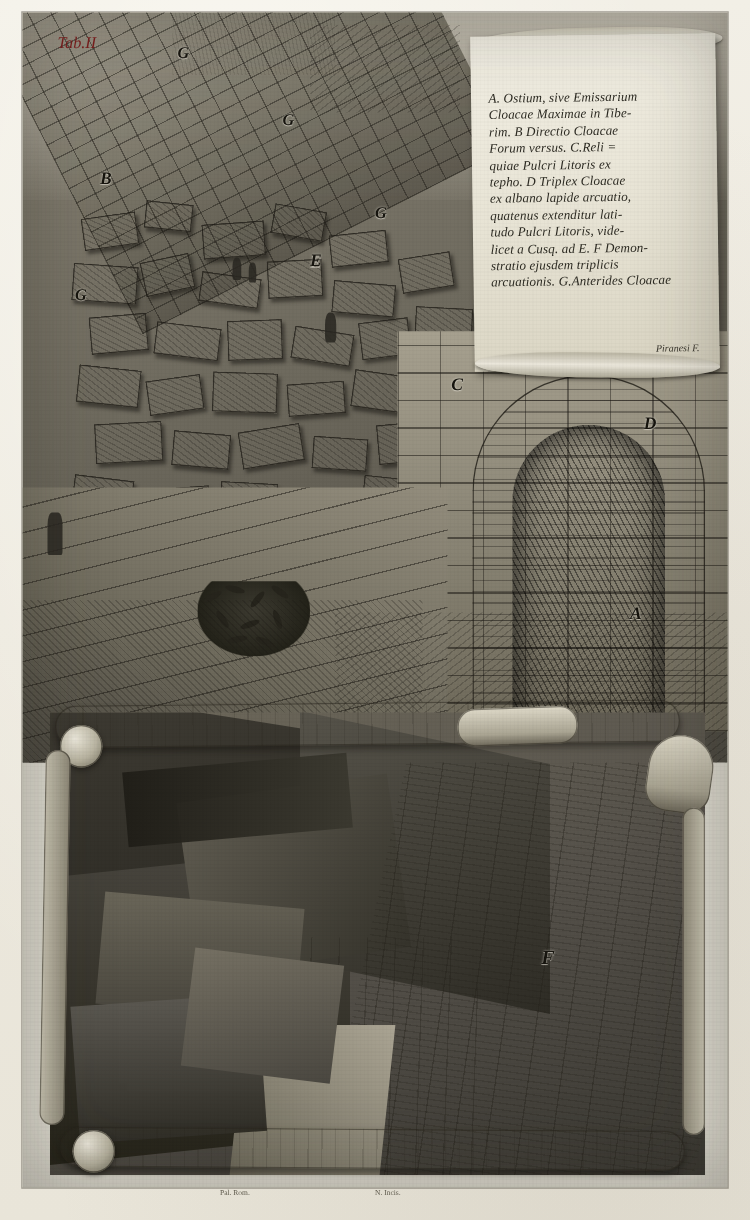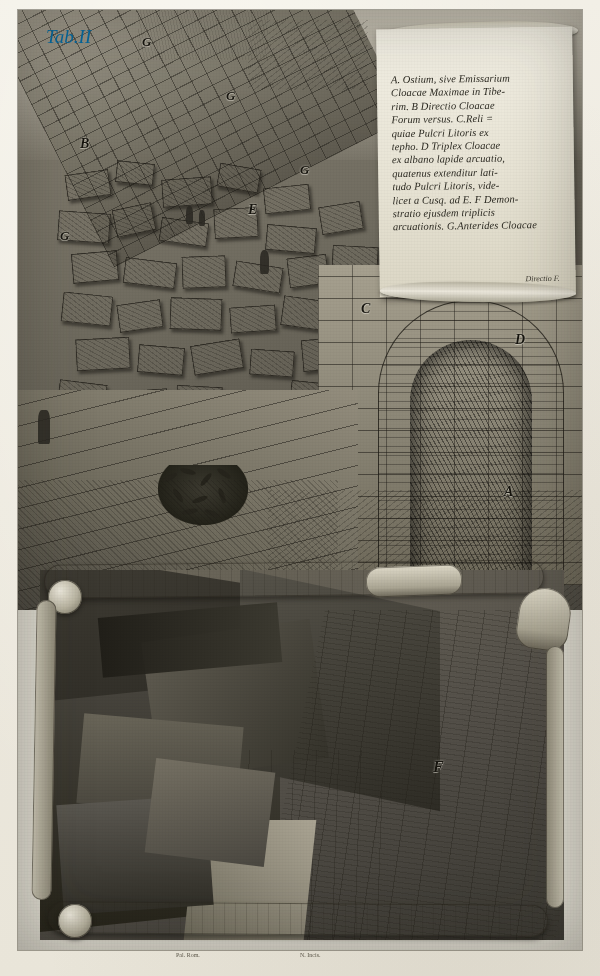--- a/index.html
+++ b/index.html
@@ -272,22 +272,22 @@
     text-shadow: 0 0 2px rgba(240,236,225,0.7), 0 1px 0 rgba(240,236,225,0.45);
     pointer-events: none;
     user-select: none;
   }
 
   #tab-label {
     position: absolute;
     left: 28px; top: 16px;
     font-family: "Liberation Serif", serif;
     font-style: italic;
-    font-size: 19px;
-    color: #0369a1;
+    font-size: 13px;
+    color: #7f1d1d;
   }
   #margin-left-mark {
     position: absolute;
     left: 176px; top: 952px;
     font-family: "Liberation Serif", serif;
     font-size: 6px;
     color: #5d584b;
   }
   #margin-right-mark {
     position: absolute;
@@ -406,21 +406,21 @@
         <div>Forum versus.  C.Reli =</div>
         <div>quiae Pulcri Litoris ex</div>
         <div>tepho.  D Triplex Cloacae</div>
         <div>ex albano lapide arcuatio,</div>
         <div>quatenus extenditur lati-</div>
         <div>tudo Pulcri Litoris, vide-</div>
         <div>licet a Cusq. ad E. F Demon-</div>
         <div>stratio ejusdem triplicis</div>
         <div>arcuationis. G.Anterides Cloacae</div>
       </div>
-      <div id="cartouche-signature">Directio F.</div>
+      <div id="cartouche-signature">Piranesi F.</div>
     </div>
     <div id="cartouche-curl-bottom"></div>
 
     <div id="lower-scene">
 
       <div class="wedge" style="left:-20px; top:0px; width:280px; height:180px; background:linear-gradient(160deg,#3f3c34,#2a2822); transform:skewY(9deg);"></div>
       <div class="wedge" style="left:-10px; top:120px; width:250px; height:230px; background:linear-gradient(190deg,#4a4740,#252319); transform:skewY(-6deg);"></div>
       <div class="wedge" style="left:200px; top:20px; width:200px; height:200px; background:linear-gradient(150deg,#56534a,#2e2c25); transform:skewY(12deg);"></div>
       <div class="wedge" style="left:110px; top:60px; width:170px; height:140px; background:linear-gradient(135deg,#615d52,#35332b); transform:rotate(-8deg);"></div>
 

